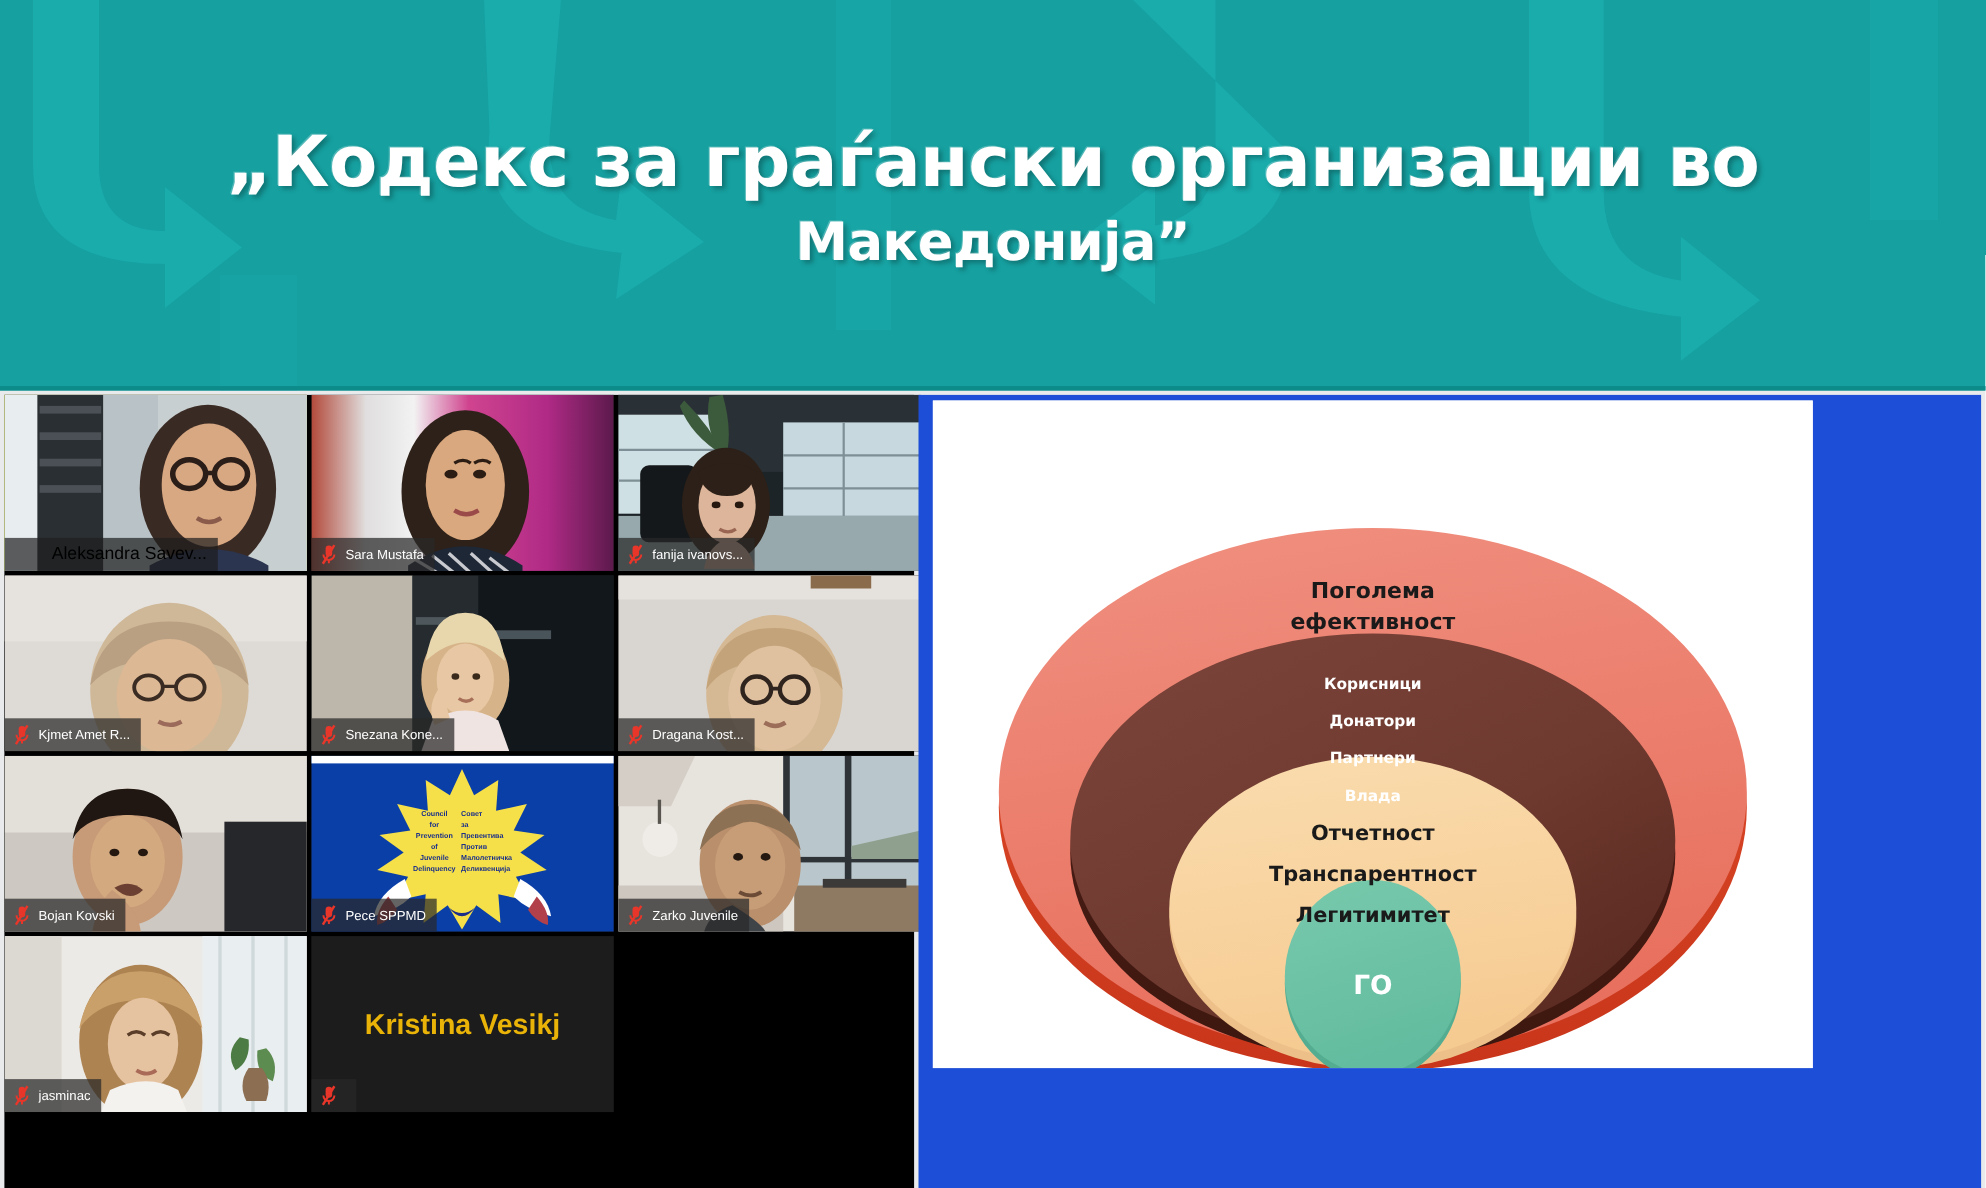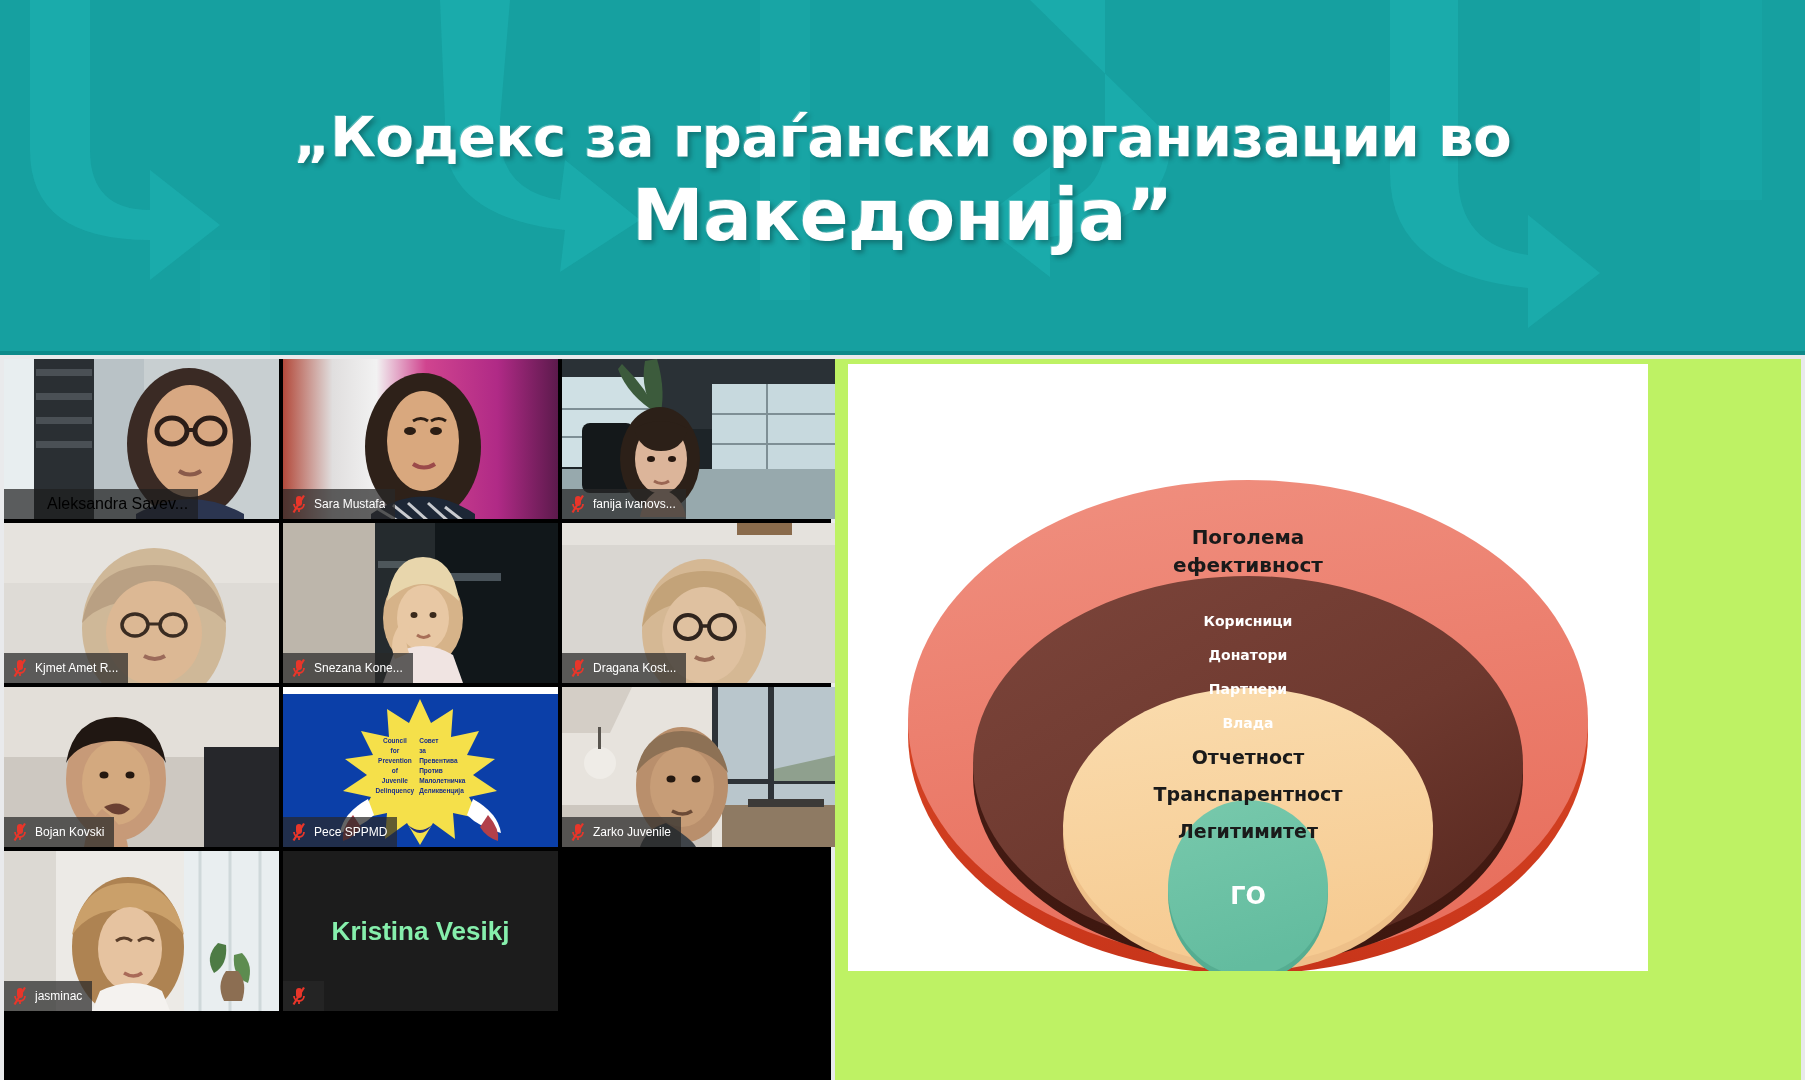--- a/index.html
+++ b/index.html
@@ -28,22 +28,22 @@
   }
   .banner-line {
     color: #ffffff;
     font-family: "DejaVu Sans", sans-serif;
     font-weight: 700;
     letter-spacing: -0.5px;
     text-shadow: 3px 3px 5px rgba(0,0,0,0.28), -1px -1px 0 rgba(255,255,255,0.25);
     line-height: 1.02;
     white-space: nowrap;
   }
-  .banner-line.l1 { font-size: 56px; }
-  .banner-line.l2 { font-size: 72px; margin-top: 14px; }
+  .banner-line.l1 { font-size: 64px; }
+  .banner-line.l2 { font-size: 48px; margin-top: 14px; }
   .banner-bottom-edge {
     position:absolute; left:0; bottom:0; width:100%; height:4px; background:#0d8a8a;
   }
 
   
   .video-grid {
     position: absolute;
     left: 4px; top: 359px;
     width: 827px; height: 721px;
     background: #000000;
@@ -71,21 +71,21 @@
   .tile.active-speaker .namebar { background: rgba(30,30,30,0.70); padding-left: 43px; }
   .tile .namebar .nm {
     color: #ffffff; font-size: 12px;
     font-family: "Liberation Sans", sans-serif;
     white-space: nowrap; overflow: hidden; text-overflow: ellipsis;
   }
   .mic-muted { width: 16px; height: 20px; flex: 0 0 16px; display:block; }
   .tile .center-name {
     position: absolute; inset: 0;
     display: flex; align-items: center; justify-content: center;
-    color: #86efac; font-weight: 700; font-size: 26px;
+    color: #eab308; font-weight: 700; font-size: 26px;
     font-family: "Liberation Sans", sans-serif;
     text-align: center; padding: 0 8px;
   }
   .tile.blank { background: #000; }
   .tile.darkgray { background: #1c1c1c; }
 
   
   .logo-card { position:absolute; inset:0; background:#0b3fa8; }
   .logo-card .topstrip { position:absolute; left:0; top:0; width:100%; height:7px; background:#ffffff; }
   .logo-card svg { position:absolute; inset:0; width:100%; height:100%; }
@@ -96,21 +96,21 @@
     font-family:"Liberation Sans", sans-serif; white-space:nowrap;
   }
   .logo-card .txt .col { display:flex; flex-direction:column; }
   .logo-card .txt .col.r { text-align:left; }
 
   
   .share-pane {
     position: absolute;
     left: 835px; top: 359px;
     width: 966px; height: 721px;
-    background: #bef264;
+    background: #1d4ed8;
   }
   .slide {
     position: absolute;
     left: 13px; top: 5px;
     width: 800px; height: 607px;
     background: #ffffff;
   }
   .slide svg { width: 100%; height: 100%; display: block; }
 
   .dlabel {

